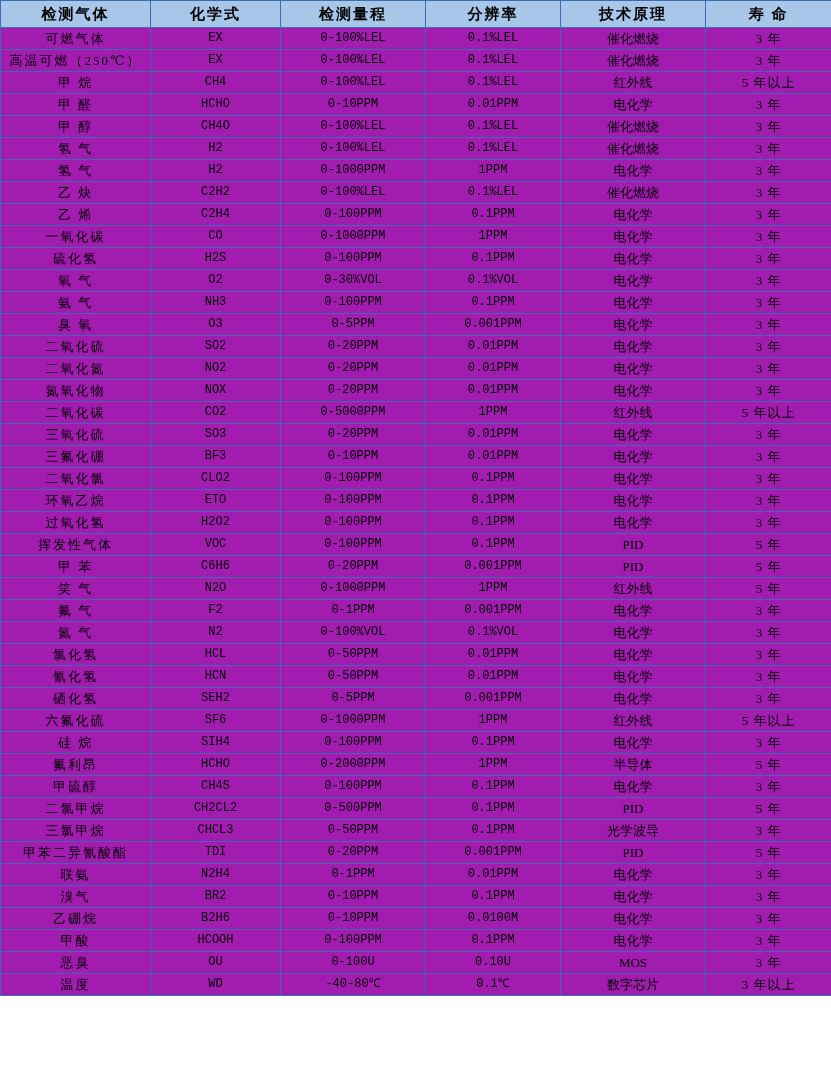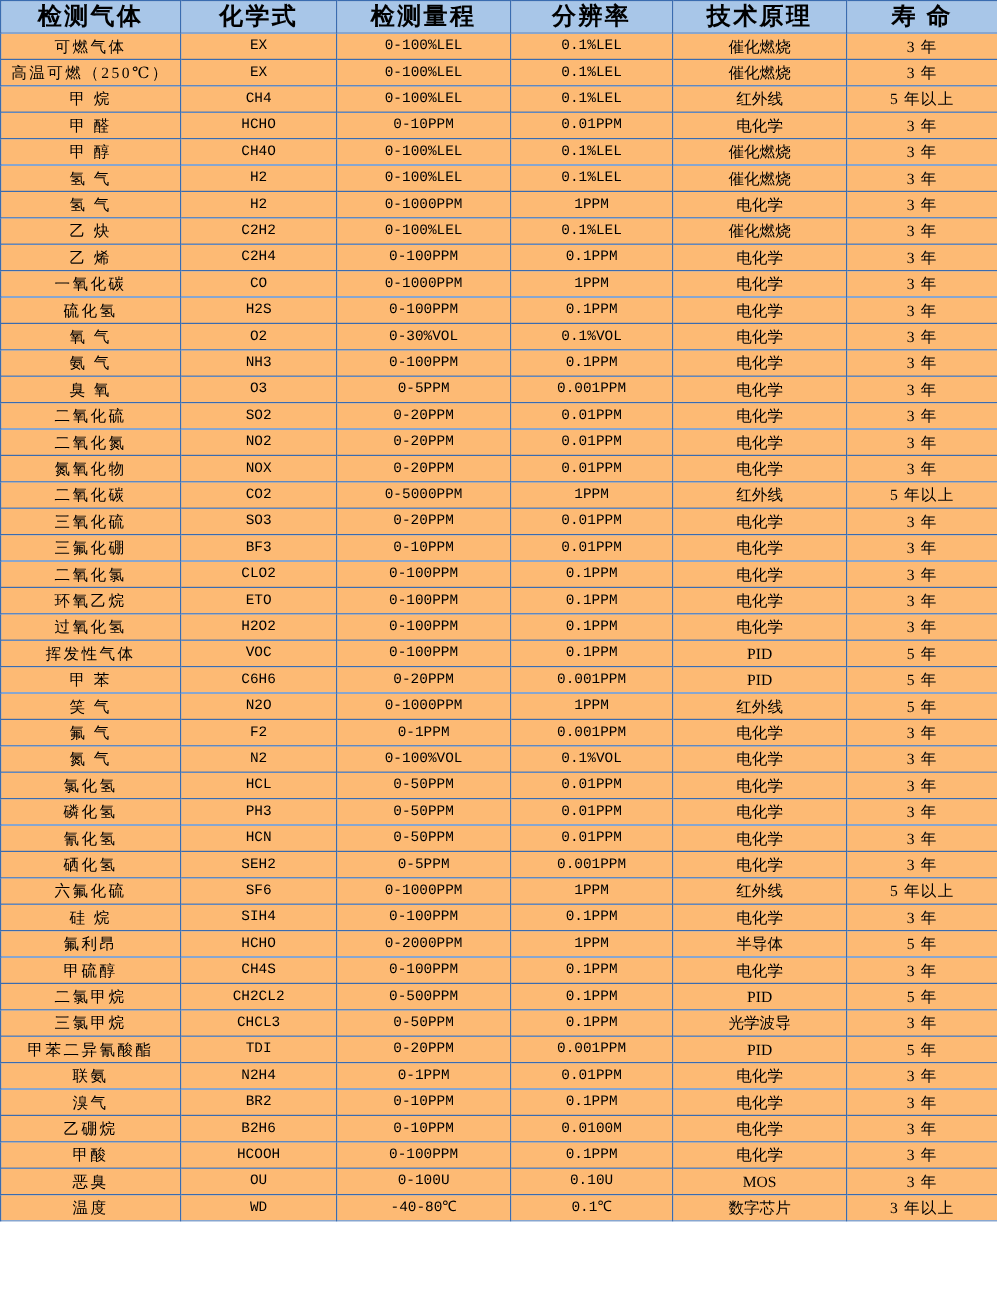--- a/index.html
+++ b/index.html
@@ -29,29 +29,29 @@
     text-align: center;
     vertical-align: middle;
     height: 21px;
     line-height: 21px;
     padding: 0 2px;
     overflow: hidden;
     white-space: nowrap;
   }
   #gas-table thead th {
     background: #a8c6e8;
-    font-size: 20px;
+    font-size: 15px;
     font-weight: bold;
     color: #000000;
     height: 26px;
     line-height: 26px;
     letter-spacing: 2px;
   }
   #gas-table tbody tr {
-    background: #fdba74;
+    background: #a21caf;
   }
   #gas-table tbody td {
     font-size: 13px;
     color: #000000;
   }
   #gas-table tbody td.name {
     letter-spacing: 2px;
   }
   #gas-table tbody td.life {
     letter-spacing: 1px;
@@ -313,28 +313,20 @@
       </tr>
       <tr>
         <td class="name">氯化氢</td>
         <td class="formula">HCL</td>
         <td class="range">0-50PPM</td>
         <td class="resolution">0.01PPM</td>
         <td class="principle">电化学</td>
         <td class="life">3 年</td>
       </tr>
       <tr>
-        <td class="name">磷化氢</td>
-        <td class="formula">PH3</td>
-        <td class="range">0-50PPM</td>
-        <td class="resolution">0.01PPM</td>
-        <td class="principle">电化学</td>
-        <td class="life">3 年</td>
-      </tr>
-      <tr>
         <td class="name">氰化氢</td>
         <td class="formula">HCN</td>
         <td class="range">0-50PPM</td>
         <td class="resolution">0.01PPM</td>
         <td class="principle">电化学</td>
         <td class="life">3 年</td>
       </tr>
       <tr>
         <td class="name">硒化氢</td>
         <td class="formula">SEH2</td>

